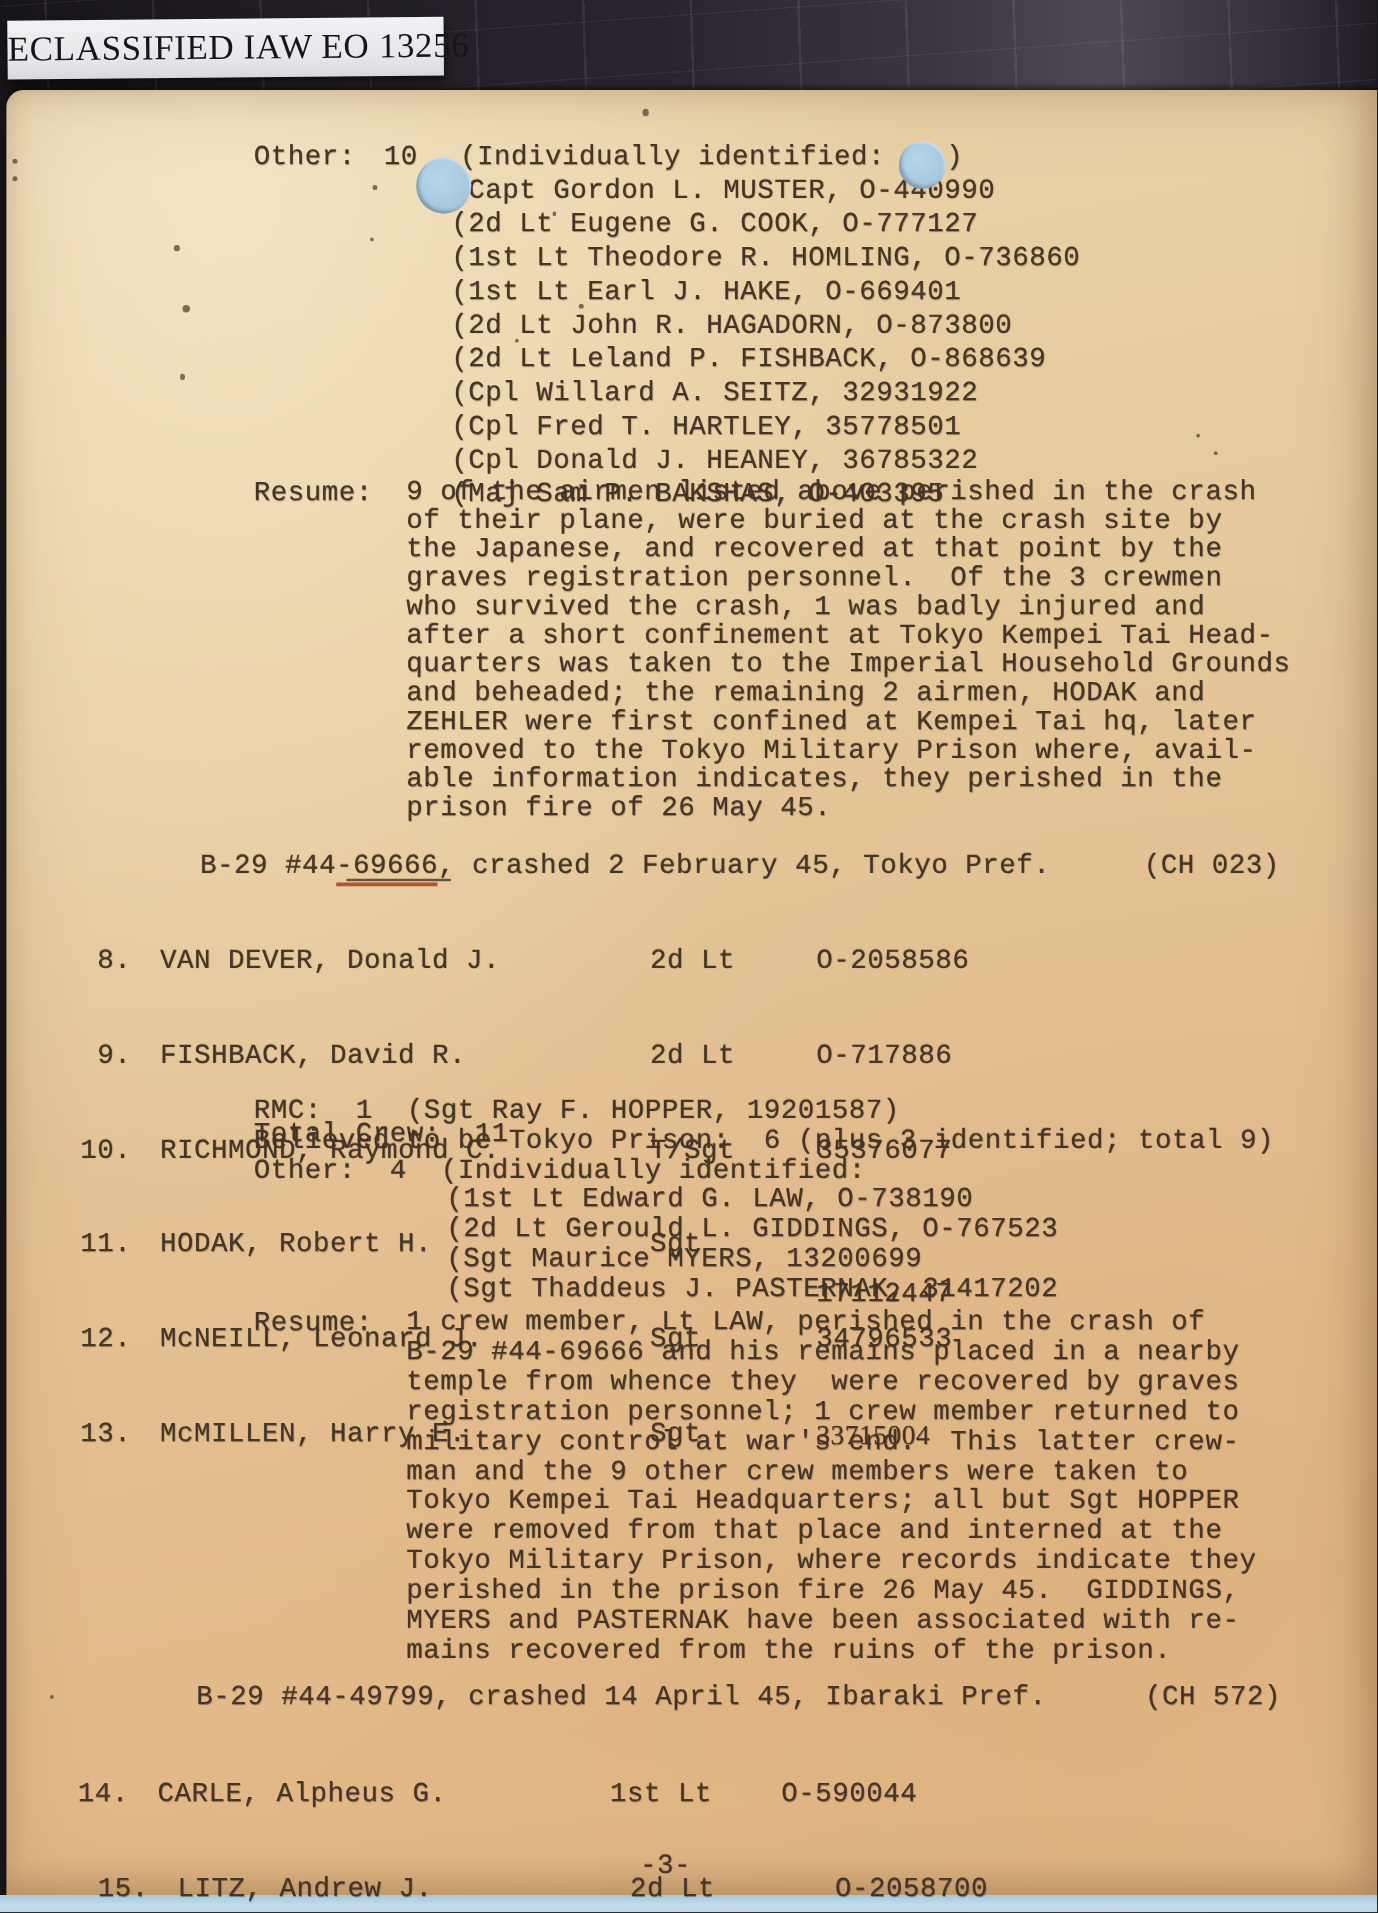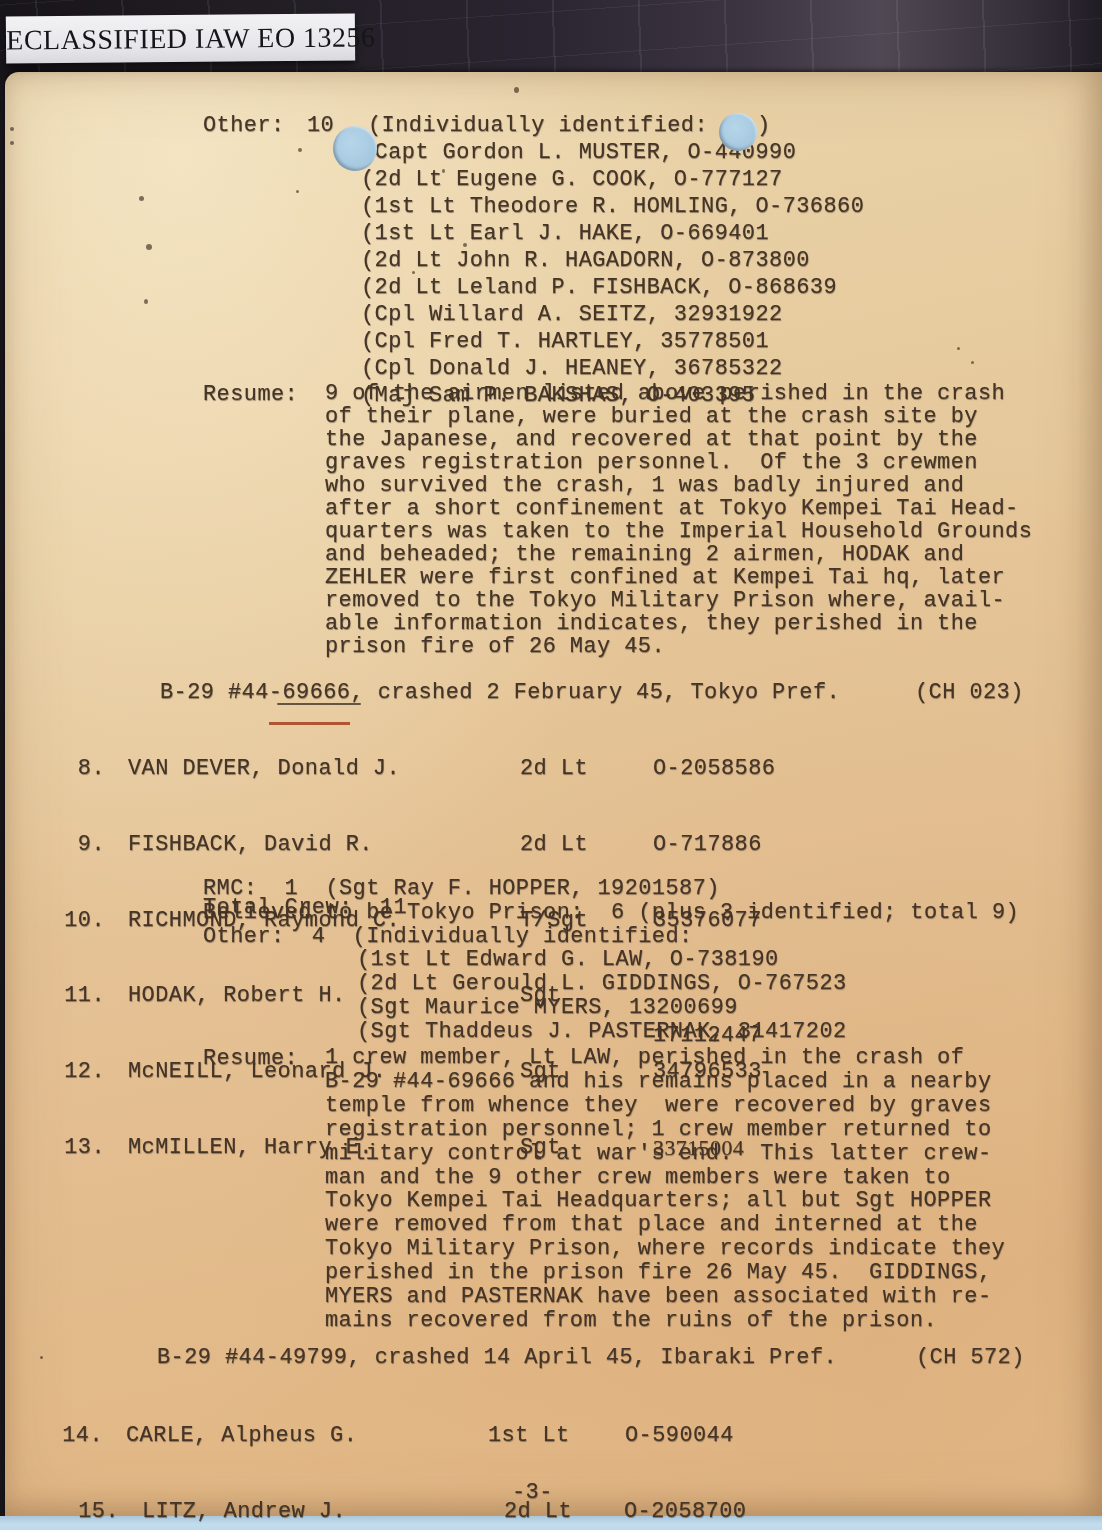--- a/index.html
+++ b/index.html
@@ -40,21 +40,21 @@
     position:absolute;z-index:2;white-space:pre;
     font-family:"Liberation Mono","DejaVu Sans Mono",monospace;
     font-size:22px;color:#443528;letter-spacing:.4px;
     text-shadow:.4px .6px .8px rgba(62,44,28,.5), -.2px -.2px .5px rgba(62,44,28,.22);
   }
   .punch{
     position:absolute;z-index:4;border-radius:50%;
     background:radial-gradient(circle at 42% 38%,#b6d5e9 0%,#a5c8df 70%,#97bcd4 100%);
     box-shadow:inset 2px -2px 3px rgba(80,95,110,.45), inset -1px 1px 2px rgba(255,255,255,.5);
   }
-  .serial-underline{border-bottom:3px solid rgba(168,62,30,.85);padding-bottom:17px;margin-top:48px;}
+  .serial-underline{border-bottom:3px solid rgba(168,62,30,.85);padding-bottom:1px;margin-top:48px;}
   .overline-mark{position:absolute;z-index:3;height:2px;background:rgba(58,44,30,.75);border-radius:2px;}
   .speck{position:absolute;z-index:3;border-radius:50%;background:#3c2e20;opacity:.65;}
   .crew-table{position:absolute;z-index:2;}
   .crew-row{position:relative;}
   .crew-row span{position:absolute;top:0;white-space:pre;}
   .c-num{left:0;width:45px;text-align:right;}
 </style>
 </head>
 <body>
 
@@ -131,21 +131,21 @@
 Tokyo Military Prison, where records indicate they
 perished in the prison fire 26 May 45.  GIDDINGS,
 MYERS and PASTERNAK have been associated with re-
 mains recovered from the ruins of the prison.</div>
 
   <div class="tw" style="left:157px;top:1345px;">B-29 #44-49799, crashed 14 April 45, Ibaraki Pref.</div>
   <div class="tw" style="left:916px;top:1345px;">(CH 572)</div>
 
   <div class="crew-table tw" style="left:58px;top:1373px;width:940px;">
     <div class="crew-row" style="height:26.3px;"><span class="c-num">14.</span><span style="left:68px;">CARLE, Alpheus G.</span><span style="left:430px;">1st Lt</span><span style="left:567px;">O-590044</span></div>
-    <div class="crew-row" style="height:26.3px;margin-left:16px;"><span class="c-num">15.</span><span style="left:68px;">LITZ, Andrew J.</span><span style="left:430px;">2d Lt</span><span style="left:550px;">O-2058700</span></div>
+    <div class="crew-row" style="height:26.3px;margin-left:16px;"><span class="c-num">15.</span><span style="left:68px;">LITZ, Andrew J.</span><span style="left:430px;">2d Lt</span><span style="left:594px;">O-2058700</span></div>
     
     
   </div>
 
   <div class="tw" style="left:512px;top:1480px;">-3-</div>
 
   <div class="punch" style="left:333px;top:126px;width:44px;height:45px;"></div>
   <div class="punch" style="left:719px;top:113px;width:38px;height:38px;"></div>
 
   <div class="overline-mark" style="left:277px;top:703px;width:84px;"></div>

